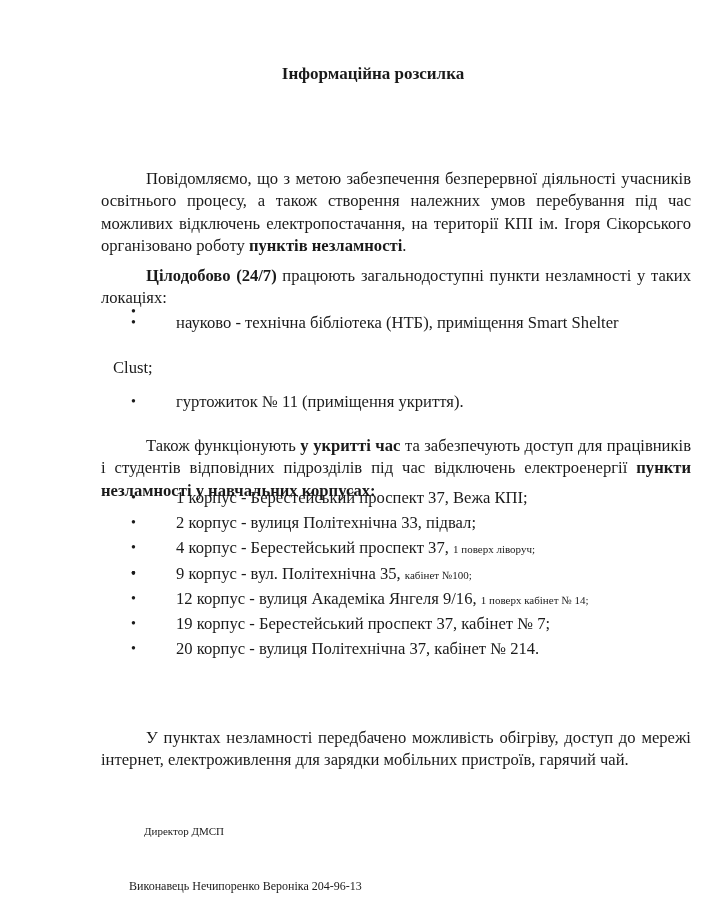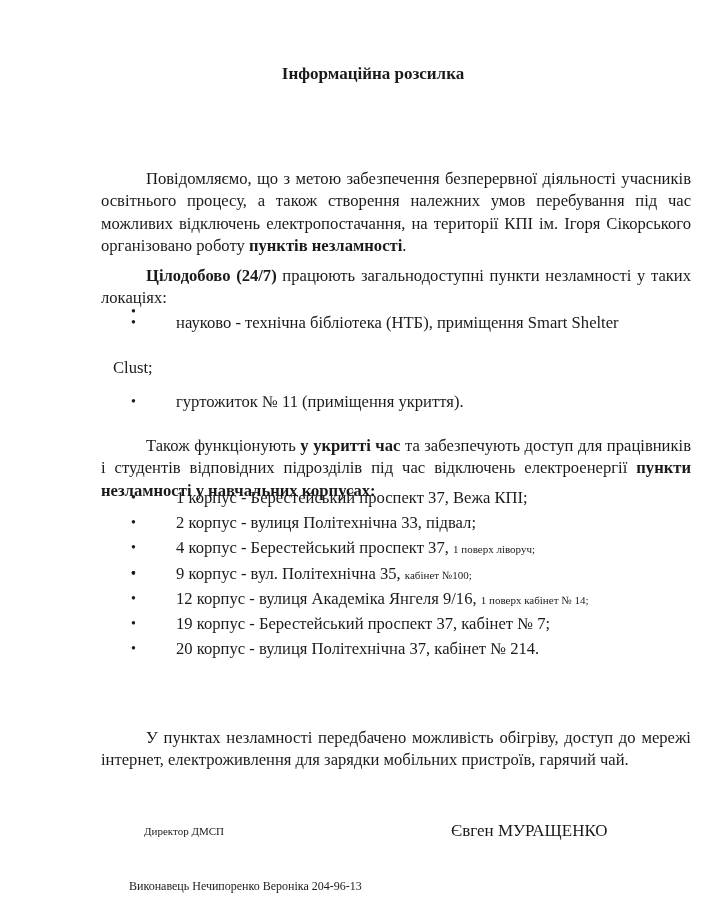--- a/index.html
+++ b/index.html
@@ -66,17 +66,16 @@
     <li><span class="dot">•</span><span class="small"></span></li>
     <li><span class="dot">•</span><span>9 корпус - вул. Політехнічна 35, </span><span class="small">кабінет №100;</span></li>
     <li><span class="dot">•</span><span>12 корпус - вулиця Академіка Янгеля 9/16, </span><span class="small">1 поверх кабінет № 14;</span></li>
     <li><span class="dot">•</span><span>19 корпус - Берестейський проспект 37, кабінет № 7;</span><span class="small"></span></li>
     <li><span class="dot">•</span><span>20 корпус - вулиця Політехнічна 37, кабінет № 214.</span><span class="small"></span></li>
   </ul>
 
   <p class="para" style="top:715px;">У пунктах незламності передбачено можливість обігріву, доступ до мережі інтернет, електроживлення для зарядки мобільних пристроїв, гарячий чай.</p>
 
   <div class="sign-left">Директор ДМСП</div>
-  <div class="sign-right">Євген МУРАЩЕНКО</div>
 
   <div class="executor">Виконавець Нечипоренко Вероніка 204-96-13</div>
 
 </div>
 
 </body></html>

